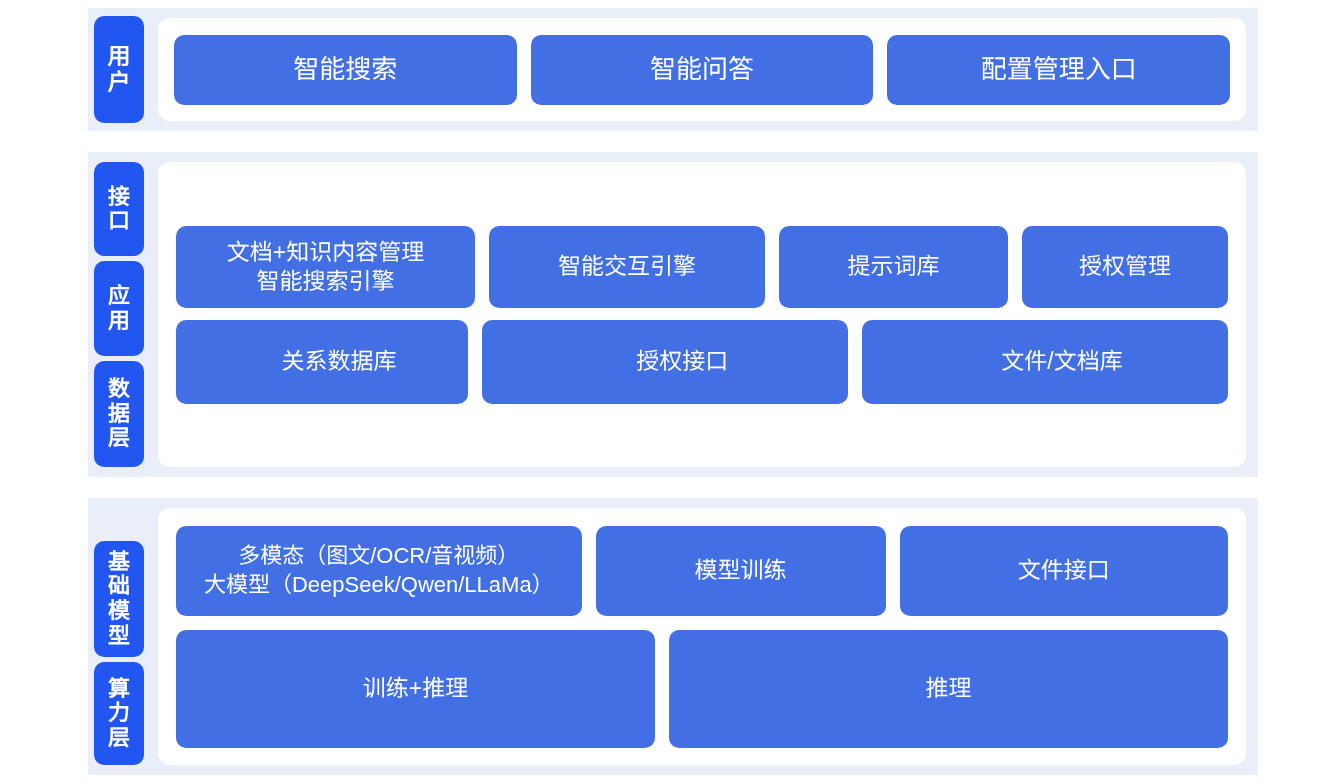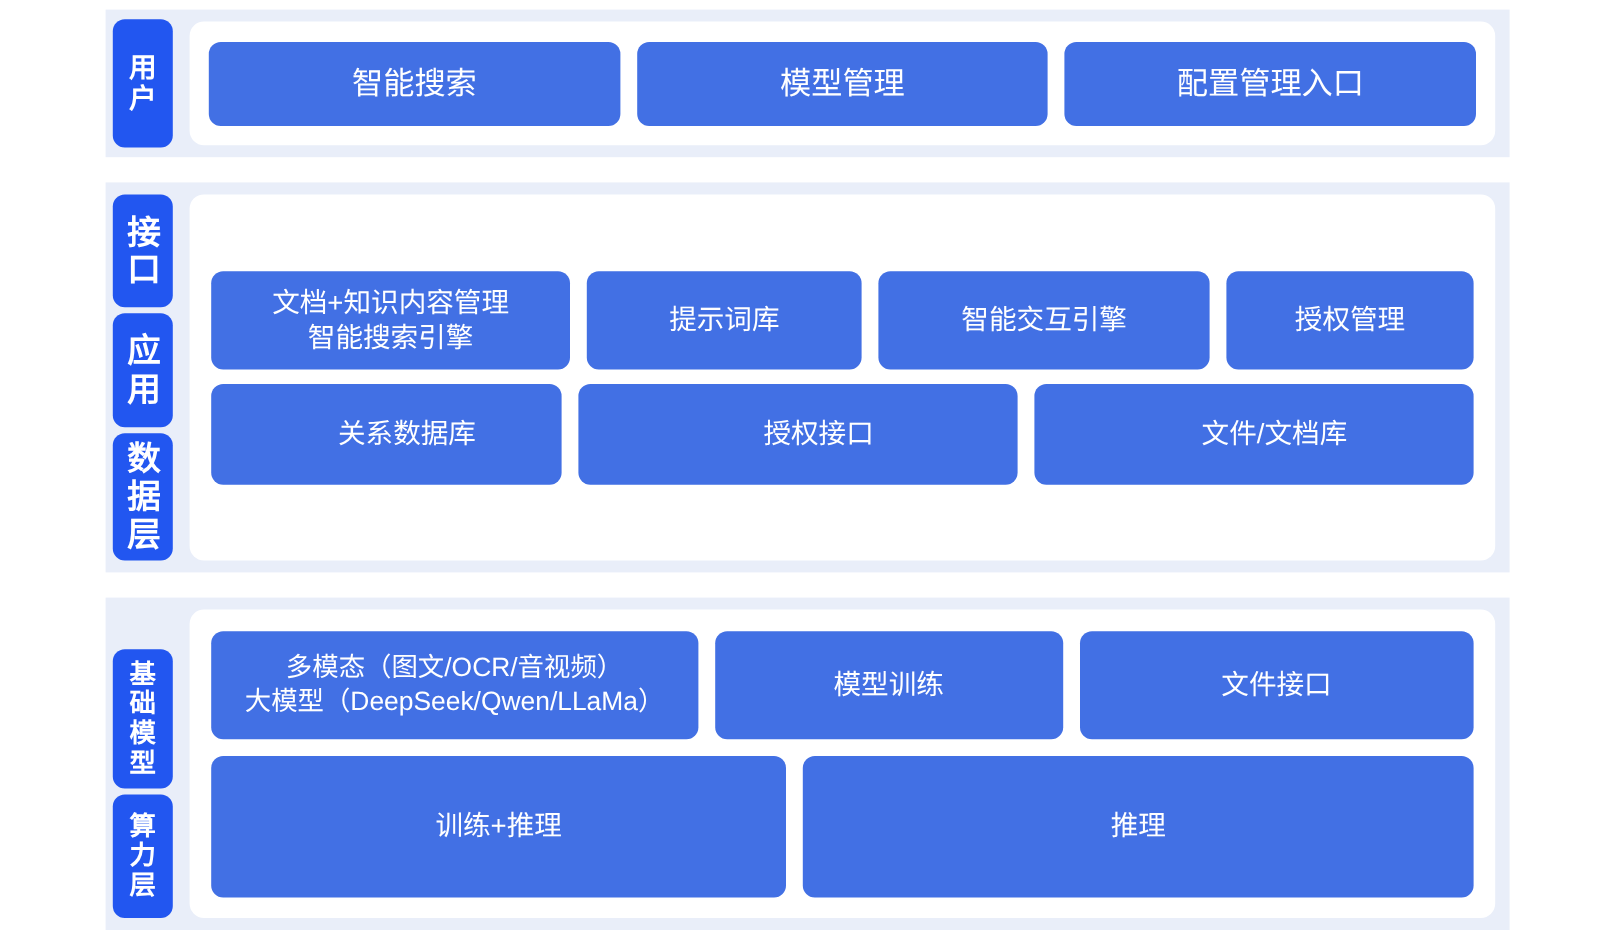--- a/index.html
+++ b/index.html
@@ -109,21 +109,21 @@
 
   
   #section-user { top: 8px; height: 123px; }
   #section-user .panel { margin: 10px 12px 10px 8px; padding: 12px 16px; }
   #section-user .card { height: 70px; flex: 1 1 0; font-size: 26px; }
   #section-user .rail-tab { height: 100%; font-size: 23px; }
 
   
   #section-mid { top: 152px; height: 325px; }
   #section-mid .label-rail { justify-content: space-between; padding: 10px 0; gap: 5px; }
-  #section-mid .rail-tab { font-size: 28px; }
+  #section-mid .rail-tab { font-size: 22px; }
   #section-mid .rail-tab.t-api { height: 98px; }
   #section-mid .rail-tab.t-app { height: 98px; }
   #section-mid .rail-tab.t-data { height: 110px; }
   #section-mid .panel { gap: 12px; padding: 16px 18px; }
   #section-mid .row.api .card  { height: 68px; font-size: 23px; }
   #section-mid .row.app .card  { height: 82px; font-size: 23px; }
   #section-mid .row.data .card { height: 84px; font-size: 23px; padding-left: 44px; }
 
   
   #section-base { top: 498px; height: 277px; }
@@ -142,21 +142,21 @@
 
   <div class="section" id="section-user">
     <div class="label-rail">
       <div class="rail-tab">
         <span class="vtxt">用户</span>
       </div>
     </div>
     <div class="panel">
       <div class="row user">
         <div class="card" style="flex:1 1 0">智能搜索</div>
-        <div class="card" style="flex:1 1 0">模型管理</div>
+        <div class="card" style="flex:1 1 0">智能问答</div>
         <div class="card" style="flex:1 1 0">配置管理入口</div>
       </div>
     </div>
   </div>
 
   <div class="section" id="section-mid">
     <div class="label-rail">
       <div class="rail-tab t-api">
         <span class="vtxt">接口</span>
       </div>
@@ -166,22 +166,22 @@
       <div class="rail-tab t-data">
         <span class="vtxt">数据层</span>
       </div>
     </div>
     <div class="panel">
 
 
       <div class="row app">
         <div class="card multiline" style="flex:3.0 1 0">文档+知识内容管理
 智能搜索引擎</div>
+        <div class="card" style="flex:2.75 1 0">智能交互引擎</div>
         <div class="card" style="flex:2.25 1 0">提示词库</div>
-        <div class="card" style="flex:2.75 1 0">智能交互引擎</div>
         <div class="card" style="flex:2.0 1 0">授权管理</div>
       </div>
 
       <div class="row data">
         <div class="card" style="flex:2.75 1 0">关系数据库</div>
         <div class="card" style="flex:3.6 1 0">授权接口</div>
         <div class="card" style="flex:3.6 1 0">文件/文档库</div>
       </div>
 
     </div>

